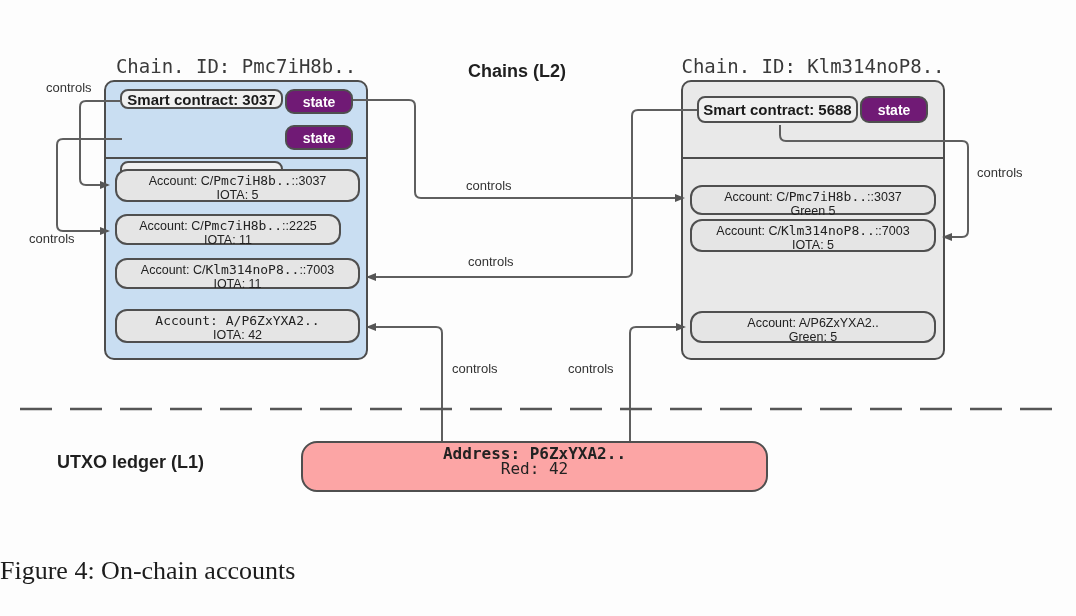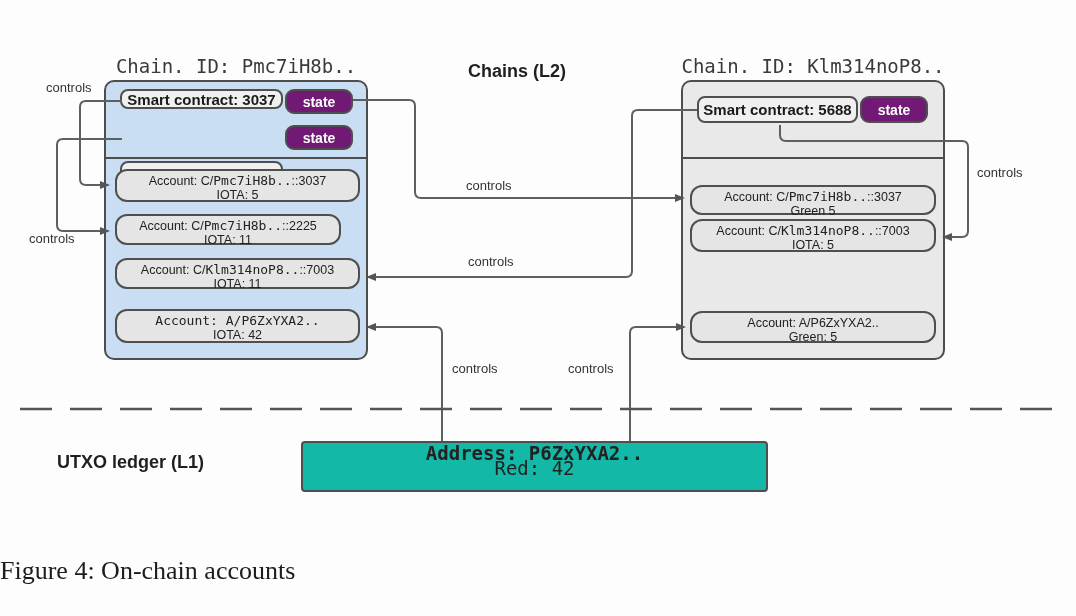--- a/index.html
+++ b/index.html
@@ -18,22 +18,22 @@
        display:flex;align-items:center;justify-content:center;box-sizing:border-box;white-space:nowrap;}
   .badge{position:absolute;background:#701a75;border:2.5px solid #4f4f4f;border-radius:9px;
        color:#ffffff;font-weight:bold;font-size:14px;text-align:center;
        display:flex;align-items:center;justify-content:center;box-sizing:border-box;}
   .acc{position:absolute;background:#e5e5e5;border:2px solid #4f4f4f;border-radius:12px;
        box-sizing:border-box;text-align:center;padding-top:3px;overflow:visible;}
   .acc .l1{font-size:12.5px;color:#222;line-height:14px;white-space:nowrap;}
   .acc .l2{font-size:12.5px;color:#222;line-height:14px;white-space:nowrap;}
   .mono{font-family:"DejaVu Sans Mono",monospace;font-size:13px;}
   .controls{font-size:13px;color:#333;white-space:nowrap;}
-  .addr{border:2.5px solid #4f4f4f;border-radius:4px;background:#14b8a6;box-sizing:border-box;
-       font-family:"DejaVu Sans Mono",monospace;font-size:19px;color:#222;
+  .addr{border:2.5px solid #4f4f4f;border-radius:16px;background:#fca5a5;box-sizing:border-box;
+       font-family:"DejaVu Sans Mono",monospace;font-size:16px;color:#222;
        text-align:center;padding-top:3px;line-height:15px;}
   .addr .t{font-weight:bold;}
   .caption{width:1076px;text-align:left;font-family:"Liberation Serif",serif;
        font-size:26px;color:#1c1c1c;}
   svg.wires{position:absolute;left:0;top:0;pointer-events:none;z-index:5;}
 </style>
 </head>
 <body>
 
 <div class="abs chain-title" style="left:104px;top:55px;">Chain. ID: Pmc7iH8b..</div>

